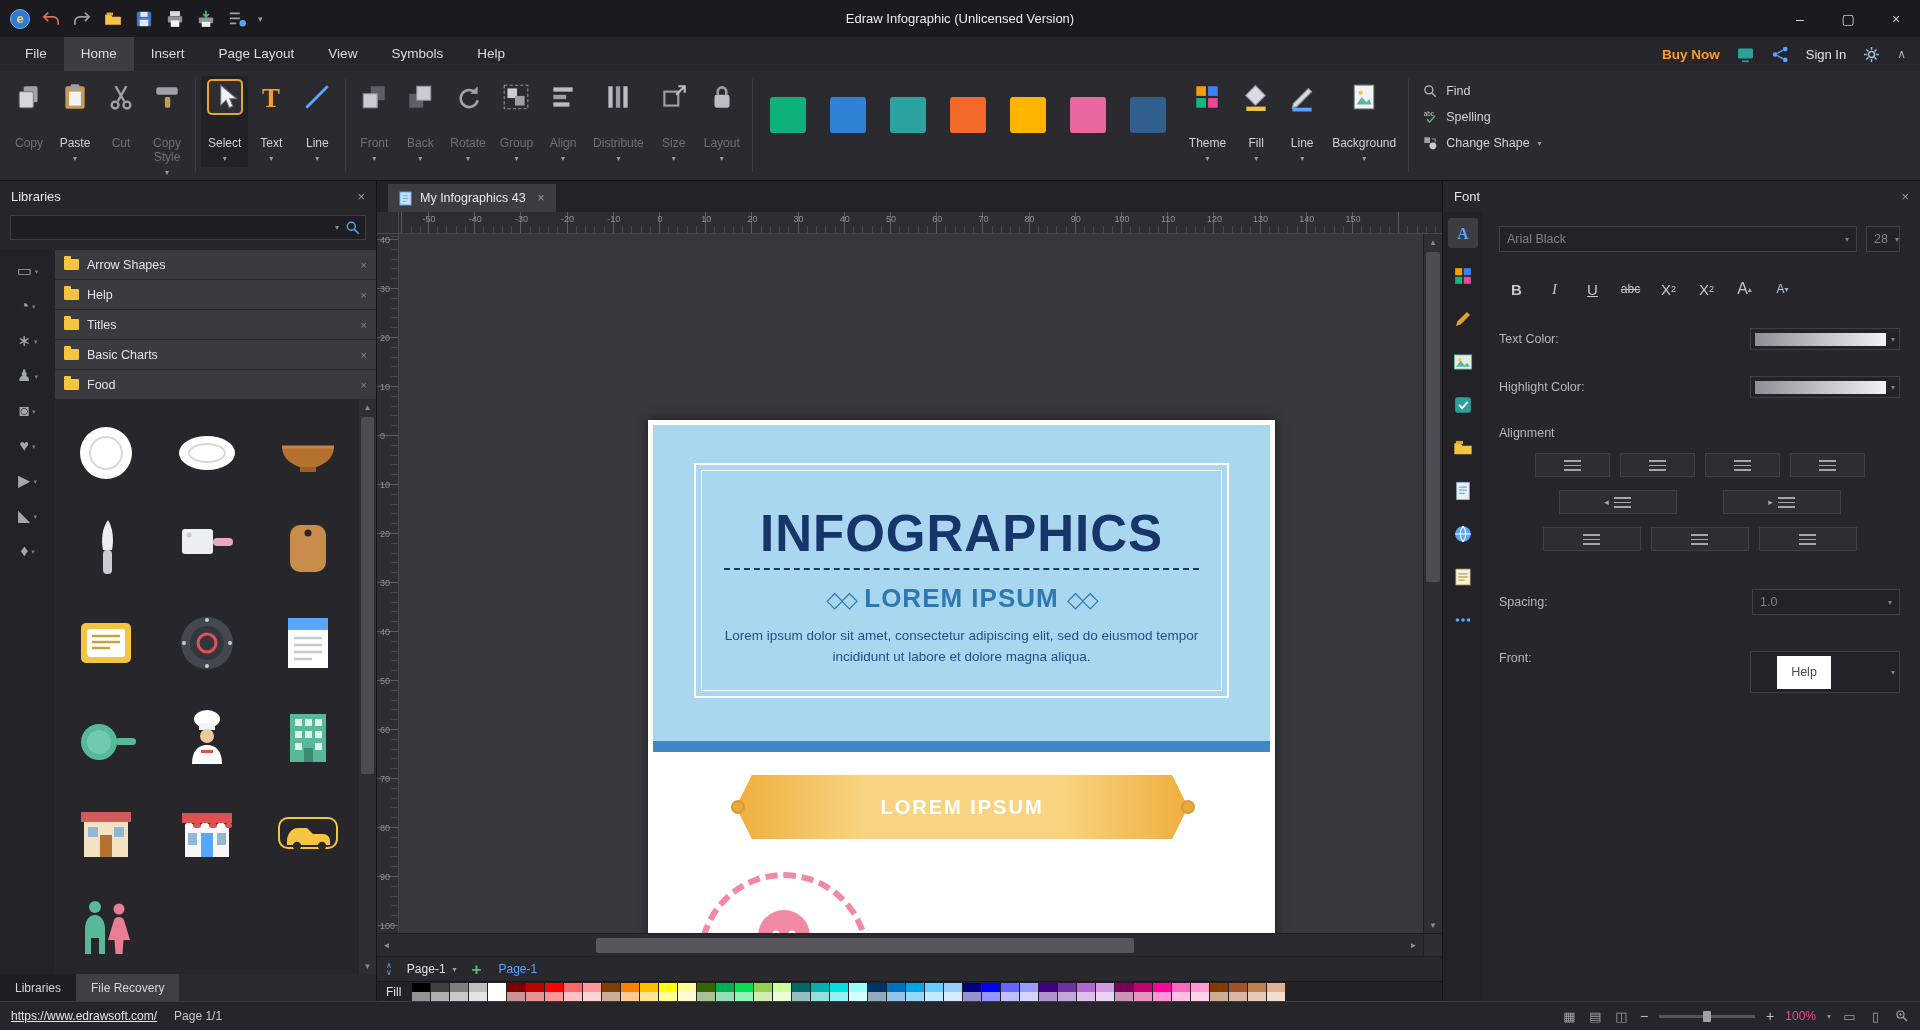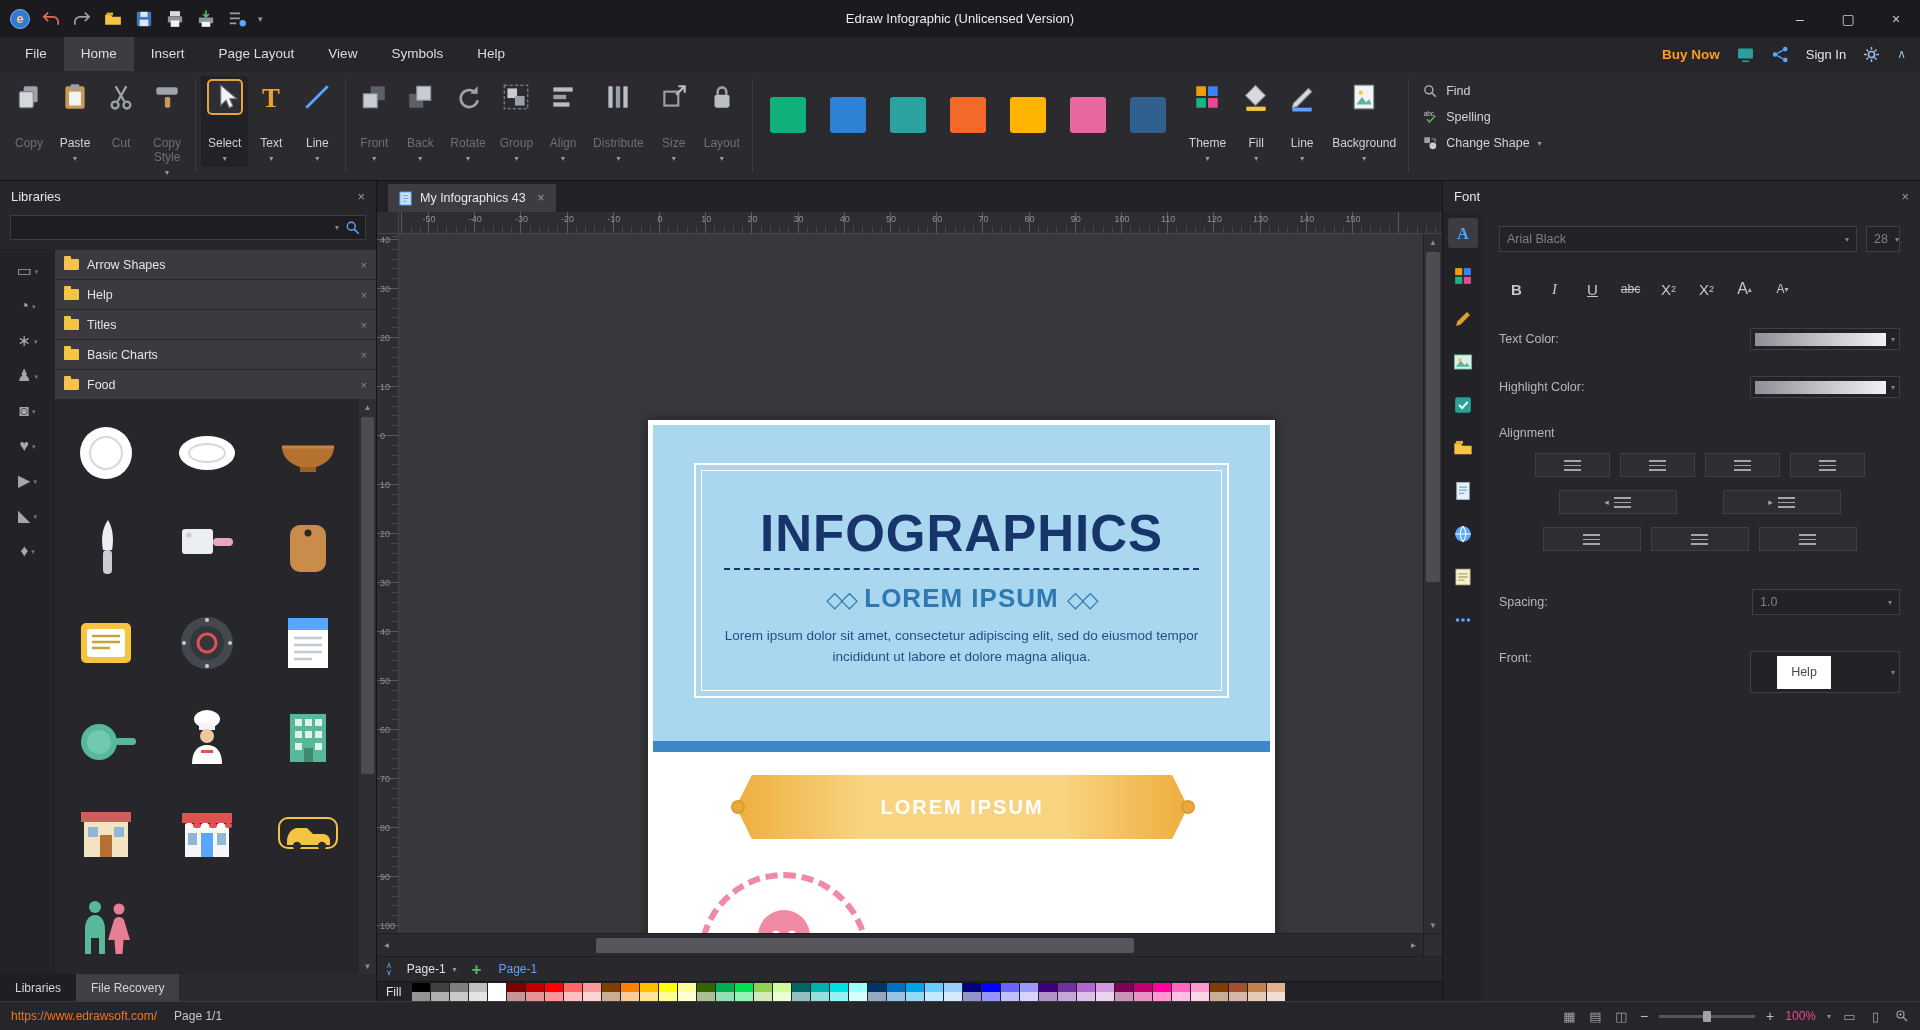--- a/index.html
+++ b/index.html
@@ -166,21 +166,21 @@
   .mini-arrow{color:#a2a7ad;font-size:9px;}
   .spacing-row{display:flex;align-items:center;margin-top:38px;}
   .spacing-combo{margin-left:auto;width:148px;}
   .bullet-row{display:flex;align-items:flex-start;margin-top:36px;}
   .bullet-combo{margin-left:auto;width:150px;height:42px;border:1px solid #3f3f44;background:#232327;display:flex;align-items:center;padding:3px 4px;}
   .bullet-none{width:54px;height:33px;background:#ffffff;color:#4a4a4e;display:flex;align-items:center;justify-content:center;font-size:12.5px;margin-left:22px;}
   .bullet-combo .caret{margin-left:auto;color:#808086;font-size:8px;}
 
   
   #statusbar{position:absolute;left:0;right:0;bottom:0;height:29px;background:#26262a;border-top:1px solid #3a3a3f;display:flex;align-items:center;padding:0 11px;font-size:12px;}
-  .sb-link{color:#f97316;}
+  .sb-link{color:#e5e5e5;text-decoration:underline;}
   .sb-page{color:#c8c8cc;margin-left:17px;}
   .sb-right{margin-left:auto;display:flex;align-items:center;gap:11px;}
   .sb-icon{width:15px;height:15px;display:flex;align-items:center;justify-content:center;color:#a0a0a6;font-size:13px;}
   .sb-icon svg{width:14px;height:14px;}
   .zoom-minus,.zoom-plus{color:#c0c0c6;font-size:14px;}
   .zoom-slider{width:96px;height:3px;background:#55555b;position:relative;}
   .zoom-thumb{position:absolute;left:44px;top:-4px;width:8px;height:11px;background:#a0a0a6;border-radius:1px;}
   .zoom-val{color:#ec4899;text-align:center;}
   .zoom-caret{color:#8a8a8f;font-size:8px;}
 </style>

